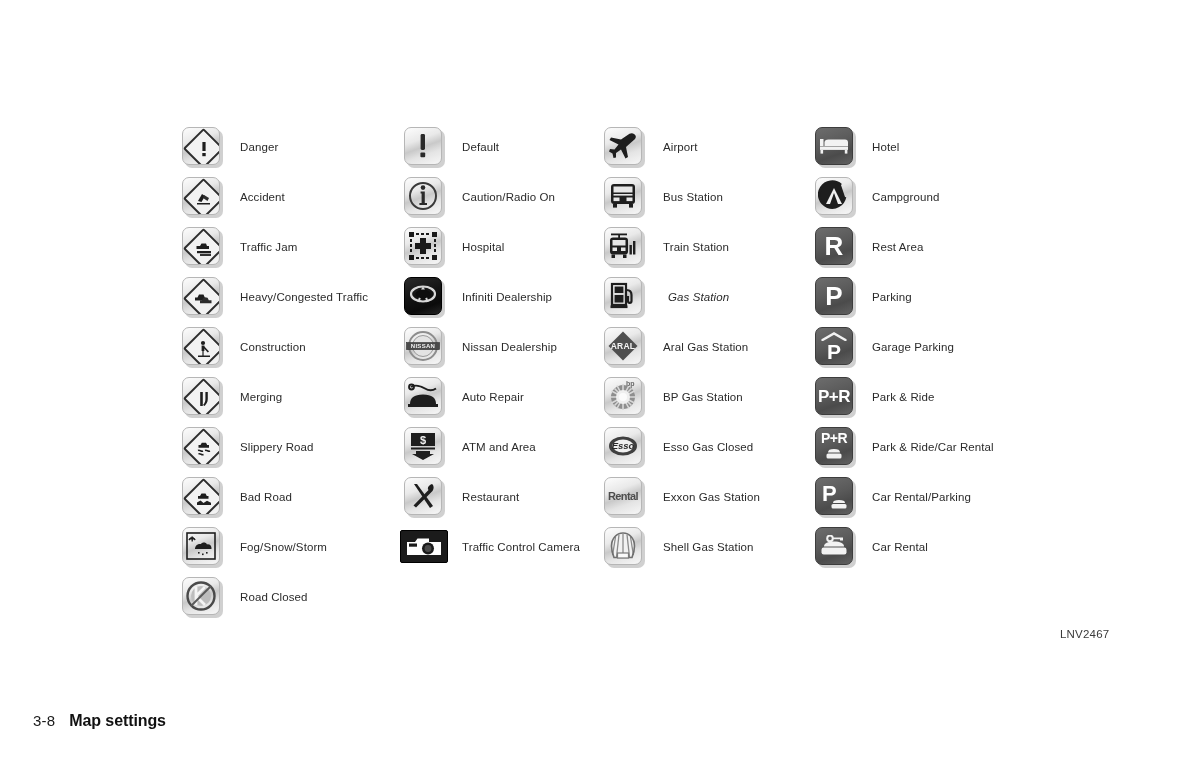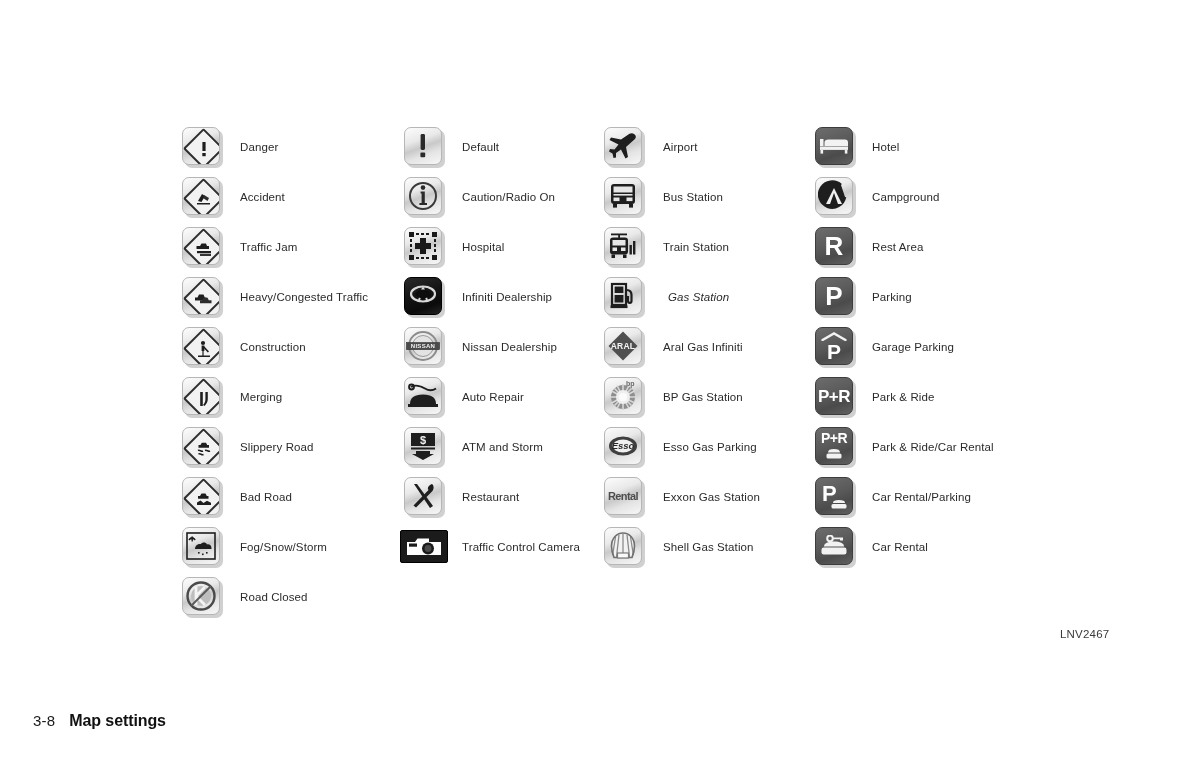--- a/index.html
+++ b/index.html
@@ -506,21 +506,21 @@
           <div class="glyph">
             <svg width="30" height="30" viewBox="0 0 30 30">
               <rect x="3" y="2" width="24" height="13" fill="#1e1e1e"></rect>
               <text x="15" y="12.5" font-family="Liberation Sans, sans-serif" font-size="11" font-weight="bold" fill="#f0f0f0" text-anchor="middle">$</text>
               <rect x="3" y="16.5" width="24" height="2" fill="#1e1e1e"></rect>
               <path d="M15 20 L22 20 L22 23 L26 23 L15 29 L4 23 L8 23 L8 20 Z" fill="#1e1e1e"></path>
             </svg>
           </div>
         </div>
       </div>
-      <div class="row-label">ATM and Storm</div>
+      <div class="row-label">ATM and Area</div>
     </div>
 
     <div class="legend-row">
       <div class="icon-cell">
         <div class="shadow"></div>
         <div class="tile light">
           <div class="glyph">
             <svg width="30" height="30" viewBox="0 0 30 30">
               <path d="M6 3 L9 3 L25 25 L22 27 Z" fill="#1e1e1e"></path>
               <path d="M24 3 C26.5 5 26 9 23.5 11 L8 26.5 L5.5 24.5 L20.5 9 C19 7 20.5 4.2 24 3 Z" fill="#1e1e1e"></path>
@@ -630,21 +630,21 @@
         <div class="shadow"></div>
         <div class="tile light">
           <div class="glyph">
             <svg width="34" height="34" viewBox="0 0 34 34">
               <rect x="17" y="2.5" width="20.5" height="20.5" transform="rotate(45 17 2.5)" fill="#4f4f4f"></rect>
             </svg>
           </div>
           <div class="caption-word" style="color:#f5f5f5;font-size:8.5px;letter-spacing:0.2px;">ARAL</div>
         </div>
       </div>
-      <div class="row-label">Aral Gas Infiniti</div>
+      <div class="row-label">Aral Gas Station</div>
     </div>
 
     <div class="legend-row">
       <div class="icon-cell">
         <div class="shadow"></div>
         <div class="tile light">
           <div class="glyph" style="align-items:flex-end;padding-bottom:3px;">
             <svg width="30" height="30" viewBox="0 0 30 30">
               <g fill="#8e8e8e">
                 <circle cx="15" cy="16" r="12"></circle>
@@ -669,21 +669,21 @@
         <div class="tile light">
           <div class="glyph">
             <svg width="34" height="26" viewBox="0 0 34 26">
               <ellipse cx="17" cy="13" rx="14" ry="9.5" fill="#3f3f3f"></ellipse>
               <ellipse cx="17" cy="13" rx="10.5" ry="6.4" fill="#f0f0f0"></ellipse>
             </svg>
           </div>
           <div class="caption-word" style="color:#2a2a2a;font-size:9.5px;font-style:italic;">Esso</div>
         </div>
       </div>
-      <div class="row-label">Esso Gas Parking</div>
+      <div class="row-label">Esso Gas Closed</div>
     </div>
 
     <div class="legend-row">
       <div class="icon-cell">
         <div class="shadow"></div>
         <div class="tile light">
           <div class="caption-word" style="color:#4d4d4d;font-size:11px;letter-spacing:-0.6px;">Rental</div>
         </div>
       </div>
       <div class="row-label">Exxon Gas Station</div>

